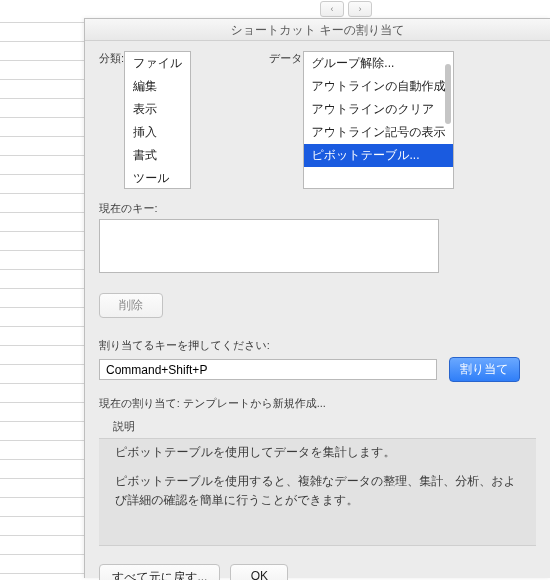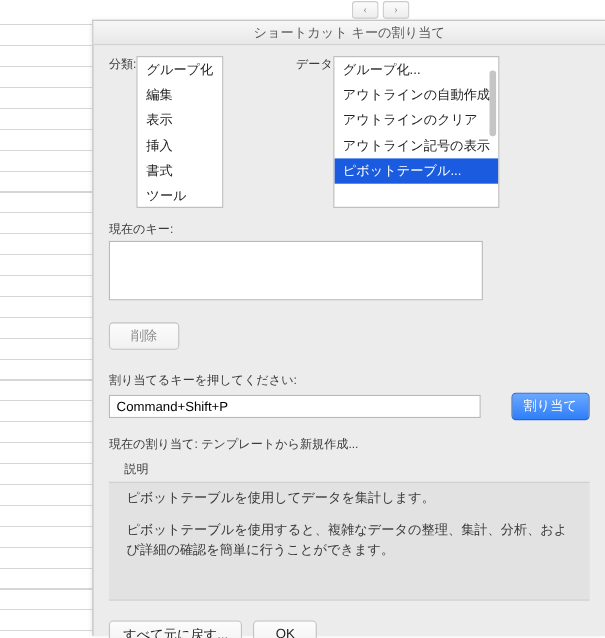--- a/index.html
+++ b/index.html
@@ -103,21 +103,20 @@
   cursor: default;
 }
 .btn.enabled {
   color: #222;
   cursor: pointer;
 }
 .btn.primary {
   background: linear-gradient(#6aa8ff, #2f7ef8);
   border: 1px solid #2864cc;
   color: #fff;
-  margin-left: 16px;
 }
 .assign-row {
   margin-top: 20px;
   display: flex;
   align-items: center;
   gap: 10px;
 }
 .assign-input {
   border: 1px solid #b9b9b9;
   background: #fff;
@@ -195,32 +194,32 @@
 </div>
 
 <div class="dialog">
   <div class="titlebar">ショートカット キーの割り当て</div>
 
   <div class="content">
     <div class="row">
       <div class="col" style="width:150px;">
         <div class="label">分類:</div>
         <div class="listbox" id="cat-list">
-            <div class="list-item">グループ化</div>
+            <div class="list-item">ファイル</div>
             <div class="list-item">編集</div>
             <div class="list-item">表示</div>
             <div class="list-item">挿入</div>
             <div class="list-item">書式</div>
             <div class="list-item">ツール</div>
           </div>
       </div>
       <div class="col" style="flex:1;">
         <div class="label">データ</div>
         <div class="listbox" id="cmd-list">
-            <div class="list-item">グループ化...</div>
+          <div class="list-item">グループ解除...</div>
             <div class="list-item">アウトラインの自動作成</div>
             <div class="list-item">アウトラインのクリア</div>
             <div class="list-item">アウトライン記号の表示</div>
             <div class="list-item selected">ピボットテーブル...</div>
             <div class="listbox-scroll"></div>
         </div>
       </div>
     </div>
 
     <div class="current-keys">

